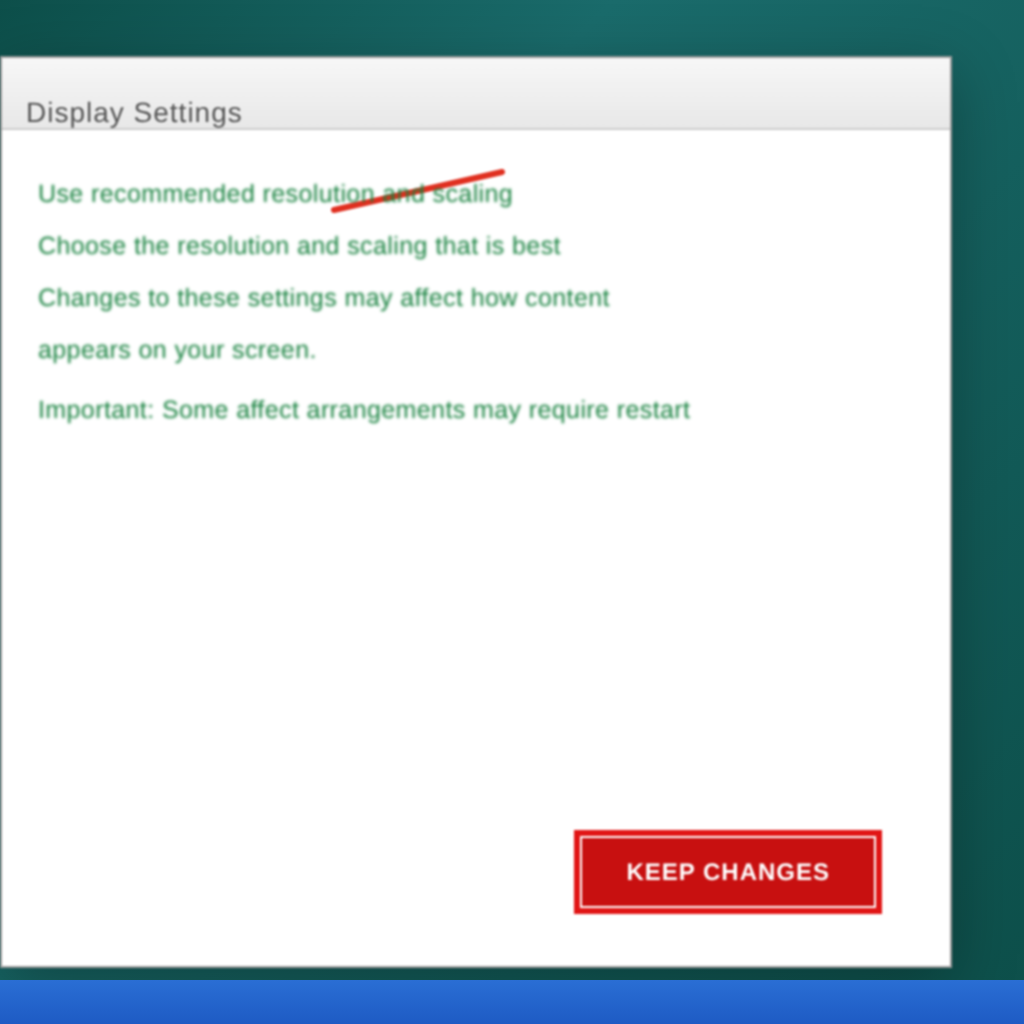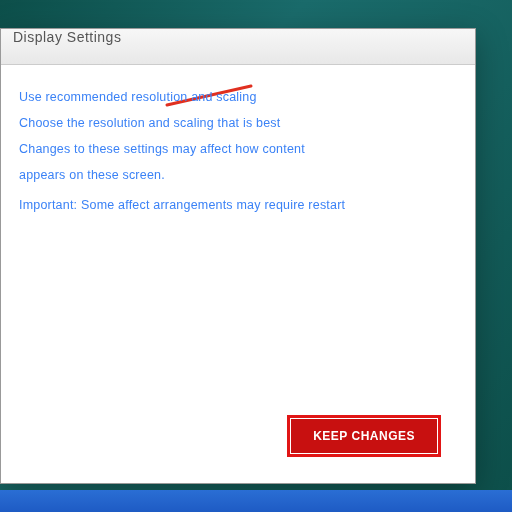--- a/index.html
+++ b/index.html
@@ -18,21 +18,21 @@
       box-shadow: 0 8px 30px rgba(0,0,0,0.3);
       display: flex;
       flex-direction: column;
       filter: blur(0.4px);
     }
     .titlebar {
       height: 36px;
       background: linear-gradient(#f7f7f7, #e8e8e8);
       border-bottom: 1px solid #ccc;
       display: flex;
-      align-items: flex-start;
+      align-items: flex-end;
       padding: 0 12px;
       font-size: 14px;
       color: #555;
       letter-spacing: 0.5px;
     }
     .tabs {
       height: 46px;
       background: #f4f4f4;
       border-bottom: 1px solid #d0d0d0;
       display: flex;
@@ -61,21 +61,21 @@
     .content {
       flex: 1;
       padding: 22px 18px;
       background: #fff;
       position: relative;
       overflow: hidden;
     }
     .para {
       font-size: 12.5px;
       line-height: 1.6;
-      color: #3b82f6;
+      color: #15803d;
       margin-bottom: 10px;
       letter-spacing: 0.2px;
       filter: blur(0.6px);
     }
     .para.tight { margin-bottom: 6px; }
     .redstroke {
       position: absolute;
       top: 18px; left: 164px;
       width: 90px; height: 26px;
       pointer-events: none;
@@ -120,21 +120,21 @@
   <div class="content">
     <div class="redstroke">
       <svg viewBox="0 0 90 26">
           <path d="M2 22 L86 3" stroke="#e03020" stroke-width="3" stroke-linecap="round" fill="none"></path>
         </svg>
     </div>
 
     <p class="para tight">Use recommended resolution and scaling</p>
     <p class="para tight">Choose the resolution and scaling that is best</p>
     <p class="para tight">Changes to these settings may affect how content</p>
-    <p class="para">appears on these screen.</p>
+    <p class="para">appears on your screen.</p>
     <p class="para tight">Important: Some affect arrangements may require restart</p>
 
     <div class="action-wrap">
       <div class="action-box">
         <button class="action-btn">
           <span>Keep changes</span>
         </button>
       </div>
     </div>
   </div>

